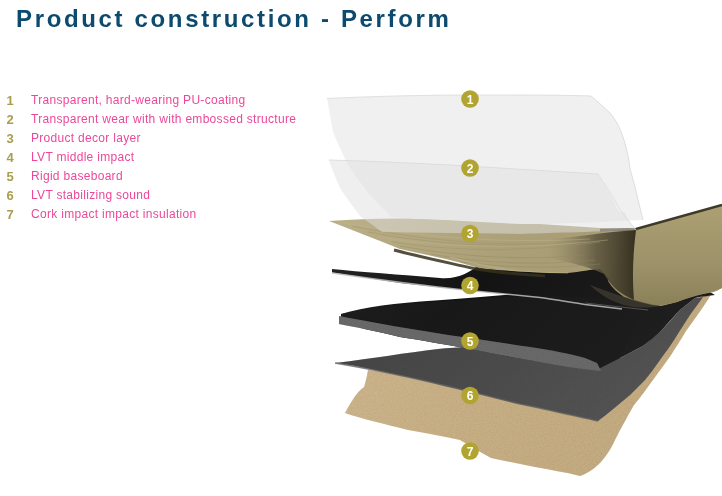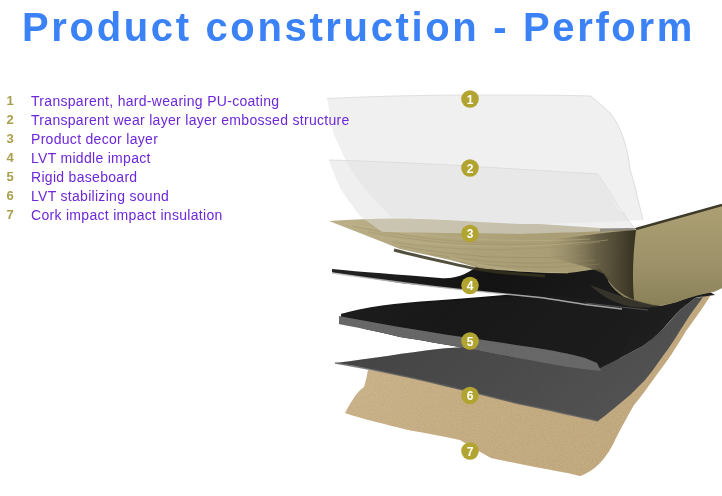--- a/index.html
+++ b/index.html
@@ -1,30 +1,30 @@
 <!DOCTYPE html>
 <html><head>
 <meta charset="utf-8">
 <style>
   html,body{margin:0;padding:0;background:#ffffff;}
   body{width:722px;height:496px;overflow:hidden;font-family:"Liberation Sans",sans-serif;}
   .title{
-    position:absolute;left:22px;top:5px;
-    font-size:40px;font-weight:bold;color:#3b82f6;
+    position:absolute;left:16px;top:5px;
+    font-size:24px;font-weight:bold;color:#0c4a6e;
     letter-spacing:2.65px;white-space:nowrap;
   }
   .list{position:absolute;left:0;top:93px;}
   .row{position:absolute;left:0;white-space:nowrap;height:19px;}
   .num{
     position:absolute;left:6px;width:8px;text-align:center;
     font-size:13px;font-weight:bold;color:#a89e4b;
   }
   .txt{
     position:absolute;left:31px;
-    font-size:14px;font-weight:normal;color:#6d28d9;
+    font-size:12px;font-weight:normal;color:#ec4899;
     letter-spacing:0.3px;
   }
   svg{position:absolute;left:0;top:0;}
 </style>
 </head>
 <body>
 <svg width="722" height="496" viewBox="0 0 722 496" xmlns="http://www.w3.org/2000/svg">
   <defs>
     <linearGradient id="sheetg" x1="0" y1="0" x2="1" y2="0">
       <stop offset="0" stop-color="#ececec"></stop>
@@ -214,21 +214,21 @@
 </svg>
 
 <div class="title">Product construction - Perform</div>
 <div class="list">
   <div class="row" style="top:0px">
       <span class="num">1</span>
       <span class="txt">Transparent, hard-wearing PU-coating</span>
     </div>
   <div class="row" style="top:19px">
       <span class="num">2</span>
-      <span class="txt">Transparent wear layer layer embossed structure</span>
+      <span class="txt">Transparent wear with with embossed structure</span>
     </div>
   <div class="row" style="top:38px">
       <span class="num">3</span>
       <span class="txt">Product decor layer</span>
     </div>
   <div class="row" style="top:57px">
       <span class="num">4</span>
       <span class="txt">LVT middle impact</span>
     </div>
   <div class="row" style="top:76px">

